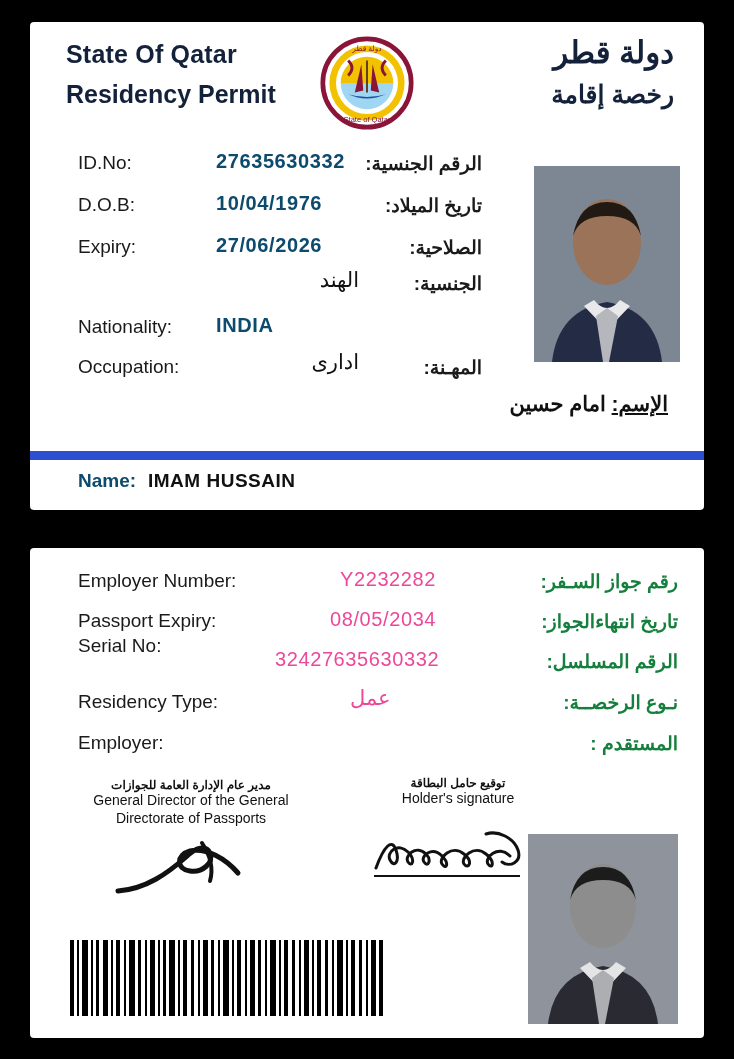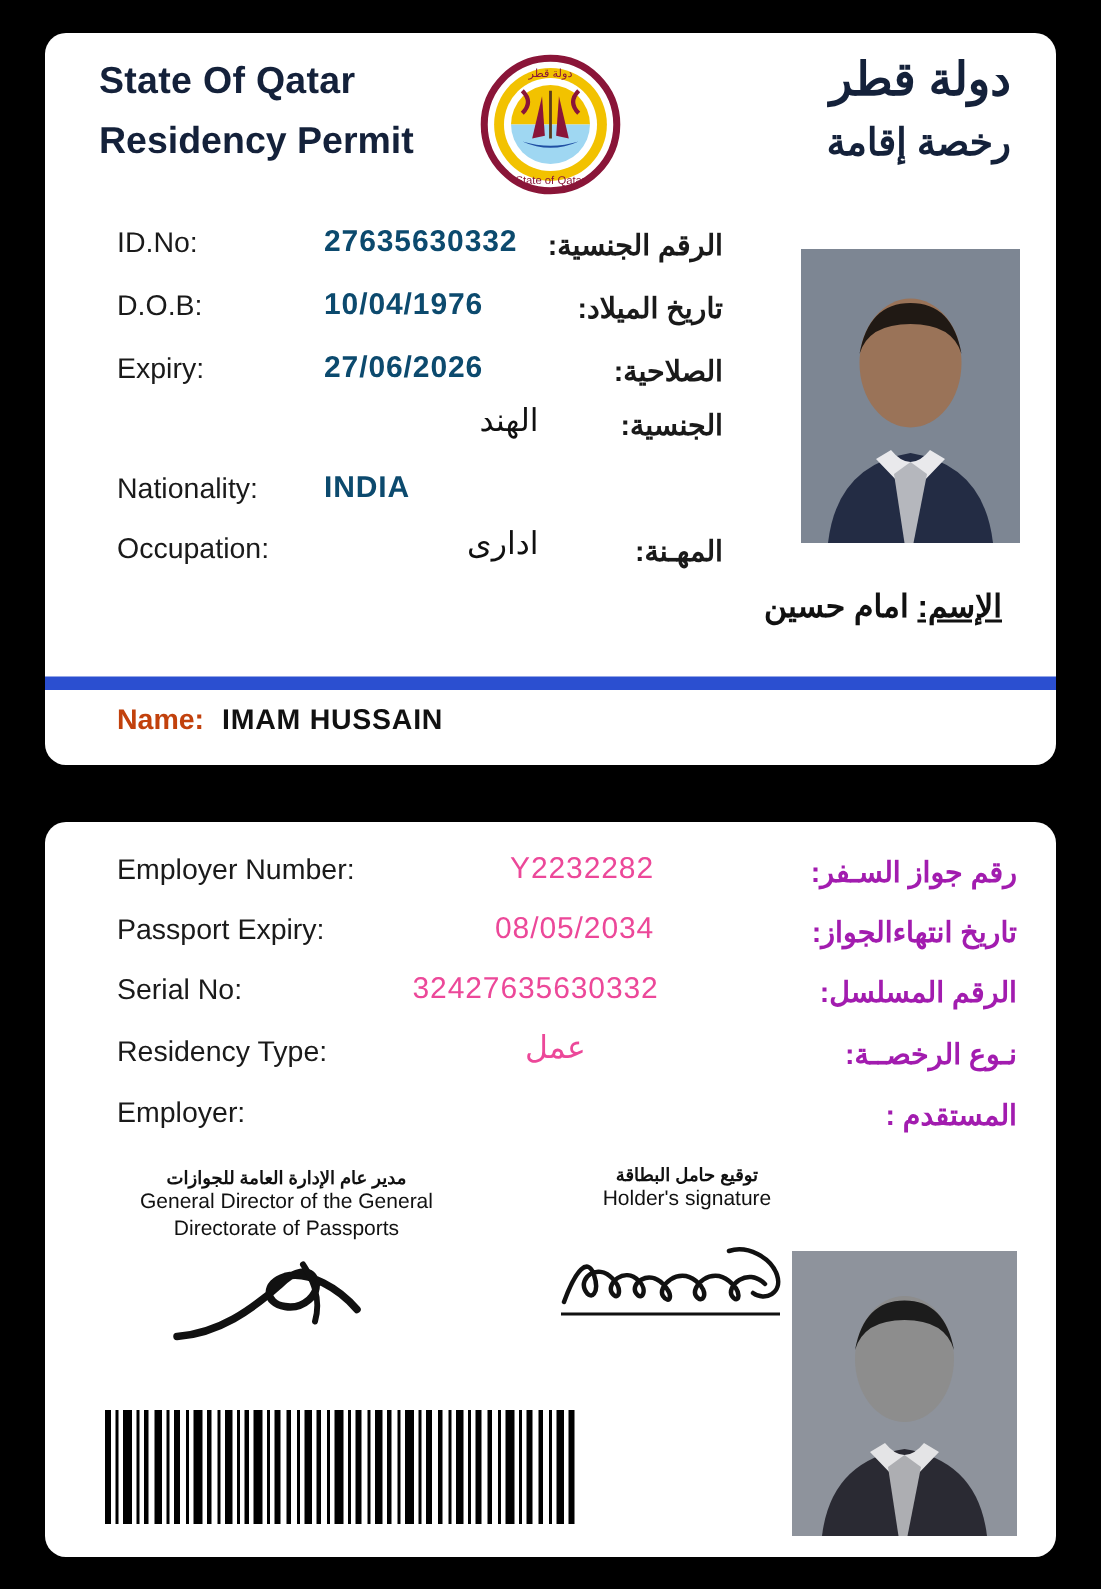--- a/index.html
+++ b/index.html
@@ -12,21 +12,21 @@
     height: 1059px;
     position: relative;
     font-family: "Liberation Sans", sans-serif;
     overflow: hidden;
   }
 
   
   .card {
     position: absolute;
     background: #ffffff;
-    border-radius: 14px;
+    border-radius: 4px;
     overflow: hidden;
   }
   #card-front {
     left: 30px;
     top: 22px;
     width: 674px;
     height: 488px;
   }
   #card-back {
     left: 30px;
@@ -164,21 +164,21 @@
     bottom: 0;
     width: 100%;
     height: 50px;
   }
   .front-footer .lbl {
     position: absolute;
     left: 48px;
     top: 10px;
     font-size: 19px;
     font-weight: bold;
-    color: #c2410c;
+    color: #0c4a6e;
   }
   .front-footer .val {
     position: absolute;
     left: 118px;
     top: 10px;
     font-size: 19px;
     font-weight: bold;
     color: #111;
     letter-spacing: 0.5px;
   }
@@ -195,21 +195,21 @@
     color: #ec4899;
     font-size: 20px;
     font-weight: normal;
     letter-spacing: 0.6px;
   }
   .back-row-ar {
     position: absolute;
     right: 26px;
     font-size: 19px;
     font-weight: bold;
-    color: #a21caf;
+    color: #15803d;
     direction: rtl;
     text-align: right;
   }
 
   .sig-block {
     position: absolute;
     text-align: center;
     color: #111;
   }
   .sig-ar {
@@ -323,21 +323,21 @@
 <div class="card" id="card-back">
 
   <div class="back-row-lbl" style="top:22px">Employer Number:</div>
   <div class="back-row-val" style="left:310px; top:20px">Y2232282</div>
   <div class="back-row-ar" style="top:22px">رقم جواز السـفر:</div>
 
   <div class="back-row-lbl" style="top:62px">Passport Expiry:</div>
   <div class="back-row-val" style="left:300px; top:60px">08/05/2034</div>
   <div class="back-row-ar" style="top:62px">تاريخ انتهاءالجواز:</div>
 
-  <div class="back-row-lbl" style="top:102px">Serial No:</div>
+  <div class="back-row-lbl" style="top:87px">Serial No:</div>
   <div class="back-row-val" style="left:245px; top:100px">32427635630332</div>
   <div class="back-row-ar" style="top:102px">الرقم المسلسل:</div>
 
   <div class="back-row-lbl" style="top:143px">Residency Type:</div>
   <div class="back-row-val" style="left:320px; top:138px; font-size:21px">عمل</div>
   <div class="back-row-ar" style="top:143px">نـوع الرخصــة:</div>
 
   <div class="back-row-lbl" style="top:184px">Employer:</div>
   <div class="back-row-ar" style="top:184px">المستقدم :</div>
 

